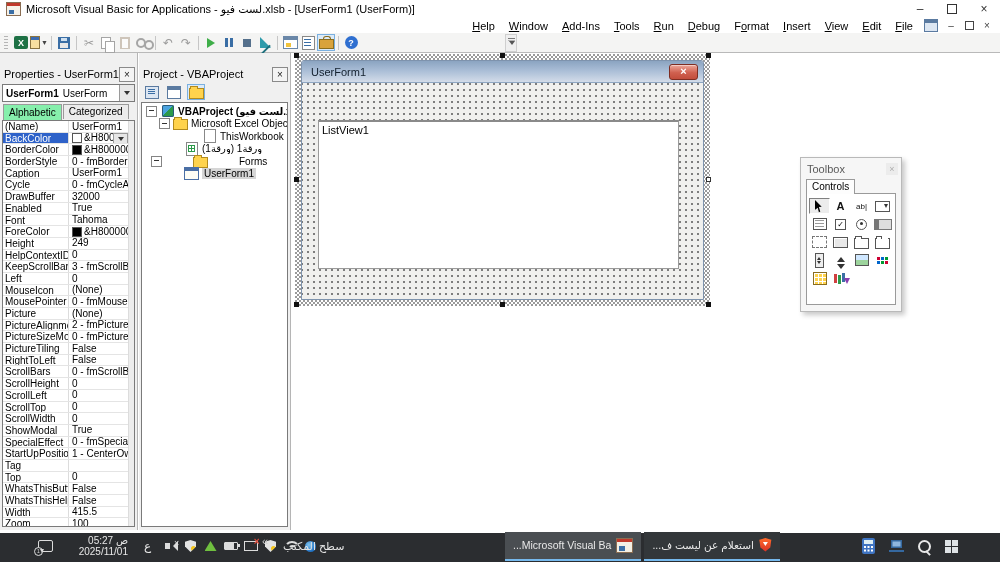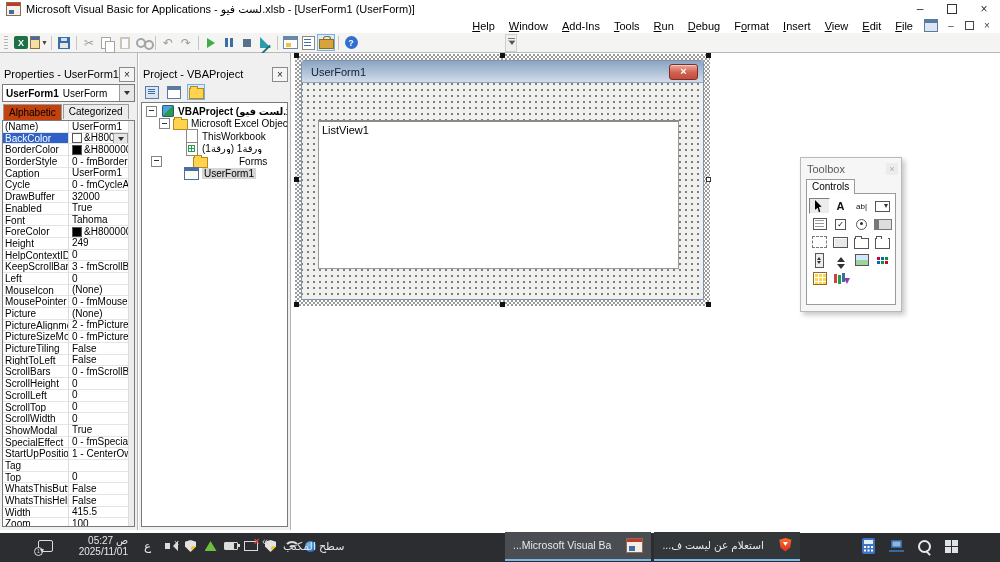--- a/index.html
+++ b/index.html
@@ -71,21 +71,21 @@
   .project-panel{left:139px;width:152px;}
   .panel-header{height:16px;display:flex;align-items:center;padding:1px 2px 0 4px;font-size:11px;flex:none;margin-top:12px;}
   .panel-header .ph-title{flex:1;white-space:nowrap;overflow:hidden;}
   .ph-close{width:14px;height:13px;border:1px solid #8a8a8a;background:#f4f4f4;display:flex;align-items:center;justify-content:center;font-size:10px;color:#222;flex:none;}
   .obj-select{height:16px;margin:2px 2px 1px 2px;background:#fff;border:1px solid #7a7a7a;display:flex;align-items:center;font-size:10px;padding-left:3px;flex:none;position:relative;overflow:hidden;}
   .obj-select b{margin-right:4px;}
   .os-drop{position:absolute;right:0;top:0;width:14px;height:100%;background:#e8e8e8;border-left:1px solid #9a9a9a;display:flex;align-items:center;justify-content:center;}
   .os-drop::after{content:"";border:3px solid transparent;border-top:4px solid #333;margin-top:3px;}
   .ptabs{height:16px;display:flex;align-items:flex-end;padding-left:3px;font-size:10px;flex:none;}
   .ptab{border:1px solid #9a9a9a;border-bottom:none;background:#ececec;padding:1px 5px 2px 5px;margin-right:1px;white-space:nowrap;}
-  .ptab.active{background:#c2410c;position:relative;top:1px;padding-top:2px;}
+  .ptab.active{background:#86efac;position:relative;top:1px;padding-top:2px;}
   .pgrid{flex:1;margin:1px 2px 3px 2px;background:#fff;border:1px solid #7a7a7a;overflow:hidden;position:relative;font-size:10px;}
   .pscroll{position:absolute;right:0;top:0;width:5px;height:100%;background:#ededed;border-left:1px solid #dcdcdc;}
   .prow{display:flex;height:11.7px;line-height:11.5px;border-bottom:1px solid #e4e4e4;box-sizing:border-box;}
   .pname{width:66px;flex:none;border-right:1px solid #dcdcdc;padding-left:2px;white-space:nowrap;overflow:hidden;box-sizing:border-box;}
   .pval{flex:1;padding-left:3px;white-space:nowrap;overflow:hidden;position:relative;display:flex;align-items:center;}
   .prow.selected .pname{background:#2e62c9;color:#fff;}
   .swatch{display:inline-block;width:8px;height:8px;border:1px solid #555;margin-right:2px;flex:none;}
   .pv-drop{position:absolute;right:6px;top:0;width:13px;height:10px;border:1px solid #9a9a9a;background:#e6e6e6;display:flex;align-items:center;justify-content:center;}
   .pv-drop::after{content:"";border:3px solid transparent;border-top:4px solid #333;margin-top:3px;}
   
@@ -195,21 +195,21 @@
   .tic-battery::after{content:"";position:absolute;right:-3px;top:1px;width:2px;height:3px;background:#dcdcdc;}
   .tic-display-x{width:12px;height:8px;border:1px solid #dcdcdc;position:relative;}
   .tic-display-x::after{content:"×";position:absolute;right:-3px;top:-6px;color:#e04c3c;font-weight:bold;font-size:10px;}
   .tic-wifi{width:14px;height:11px;position:relative;}
   .tic-wifi::before{content:"";position:absolute;left:0;top:0;width:12px;height:12px;border:2px solid #dcdcdc;border-radius:50%;border-bottom-color:transparent;border-left-color:transparent;border-right-color:transparent;}
   .tic-wifi::after{content:"";position:absolute;left:4px;top:4px;width:5px;height:5px;border:2px solid #dcdcdc;border-radius:50%;border-bottom-color:transparent;border-left-color:transparent;border-right-color:transparent;}
   .tic-blue-app{width:11px;height:11px;border-radius:50%;background:radial-gradient(circle at 35% 35%,#7ec3f0,#1f6fc0 70%);}
   .chevron{left:262px;top:-5px;font-size:11px;color:#cfcfcf;}
   .desktop-label{left:283px;font-size:11px;color:#e4e4e4;}
   #taskbtns{left:505px;gap:3px;}
-  .task-btn{height:29px;display:flex;align-items:center;gap:15px;padding:0 8px;box-sizing:border-box;font-size:10.5px;
+  .task-btn{height:29px;display:flex;align-items:center;gap:5px;padding:0 8px;box-sizing:border-box;font-size:10.5px;
     border-bottom:2px solid transparent;white-space:nowrap;overflow:hidden;}
   .task-btn.underline{border-bottom-color:#76b9ed;background:#33373a;}
   .task-btn.active{background:#4a4e52;border-bottom-color:#76b9ed;}
   .bic-vba{width:15px;height:13px;background:#f3efe4;border:1px solid #8a6d52;position:relative;flex:none;}
   .bic-vba::before{content:"";position:absolute;left:0;top:0;width:100%;height:3px;background:#c0392b;}
   .bic-vba::after{content:"";position:absolute;left:2px;bottom:1px;width:6px;height:5px;background:#3a6ea5;}
   .bic-excel{width:13px;height:13px;background:#1d6f42;border-radius:2px;color:#fff;font-weight:bold;font-size:9px;display:flex;align-items:center;justify-content:center;flex:none;position:relative;}
   .bic-excel::after{content:"";position:absolute;right:-2px;top:1px;width:4px;height:11px;background:#e9f2ec;border:1px solid #b5c9bd;}
   .bic-brave{width:13px;height:14px;background:linear-gradient(180deg,#ff6b2b,#d93025);clip-path:polygon(50% 0,96% 12%,88% 68%,50% 96%,12% 68%,4% 12%);position:relative;flex:none;}
   .bic-brave::after{content:"";position:absolute;left:4px;top:4px;width:5px;height:4px;background:#fff;clip-path:polygon(50% 100%,0 0,100% 0);}
@@ -592,21 +592,21 @@
           </span>
           <span class="tlabel bold">VBAProject (لست فيو.xlsb)</span>
         </div>
         <div class="trow" style="padding-left: 17px;">
           <span class="expander"></span>
           <span class="ticon">
             <span class="pjic-folder"></span>
           </span>
           <span class="tlabel">Microsoft Excel Objects</span>
         </div>
-        <div class="trow" style="padding-left: 30px;">
+        <div class="trow" style="padding-left: 48px;">
           <span class="tspacer"></span>
           <span class="ticon">
             <span class="tic2-workbook"></span>
           </span>
           <span class="tlabel">ThisWorkbook</span>
         </div>
         <div class="trow" style="padding-left: 30px;">
           <span class="tspacer"></span>
           <span class="ticon">
             <span class="tic2-worksheet"></span>

